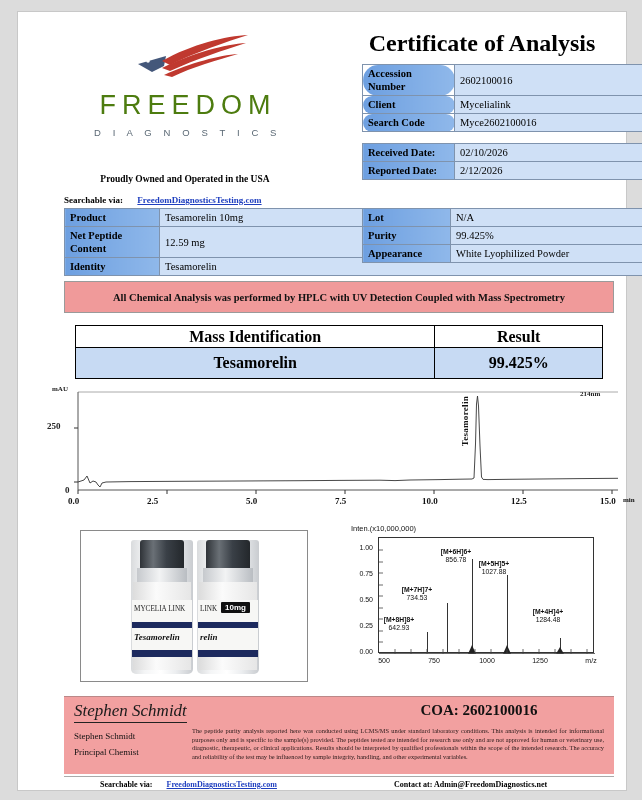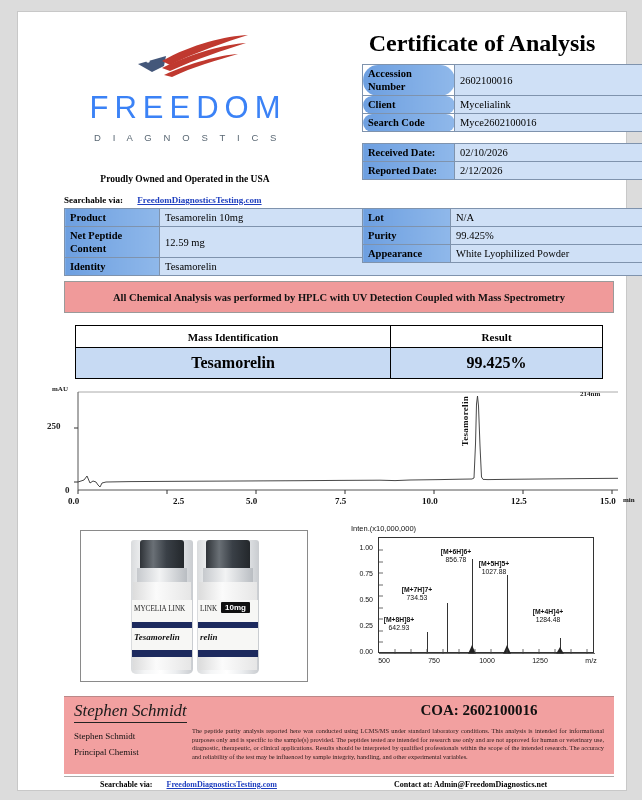--- a/index.html
+++ b/index.html
@@ -20,22 +20,22 @@
 
   
   .header { position: relative; height: 150px; }
   .logo-block {
     position: absolute; left: 42px; top: 22px;
     width: 250px; text-align: center;
   }
   .logo-mark { position: relative; height: 58px; width: 210px; margin: 0 auto; }
   .logo-word {
     font-family: "Liberation Sans", sans-serif;
-    font-size: 31px; letter-spacing: 6px;
-    color: #3b82f6; font-weight: 400;
+    font-size: 27px; letter-spacing: 6px;
+    color: #4d7c0f; font-weight: 400;
     margin-top: -2px; text-indent: 6px;
   }
   .logo-sub {
     font-family: "Liberation Sans", sans-serif;
     font-size: 9.5px; letter-spacing: 4.6px;
     color: #5a6874; margin-top: 6px; text-indent: 5px;
   }
 
   .coa-title {
     position: absolute; left: 330px; top: 18px; width: 268px;
@@ -93,21 +93,21 @@
     font-size: 10.5px; font-weight: bold; color: #111;
   }
 
   
   .tbl-mass {
     position: absolute; left: 57px; top: 313px; width: 528px;
     border-collapse: collapse;
   }
   .tbl-mass td { border: 1px solid #000; text-align: center; }
   .tbl-mass td.hdr {
-    background: #fff; font-size: 11px; font-weight: bold; height: 22px; text-align: center;
+    background: #fff; font-size: 16px; font-weight: bold; height: 22px; text-align: center;
   }
   .tbl-mass td.val {
     background: #c7daf3; font-size: 16px; font-weight: bold; height: 31px;
   }
 
   
   .chrom {
     position: absolute; left: 22px; top: 372px;
     width: 600px; height: 128px;
   }
@@ -398,21 +398,21 @@
                L90 97.6 L140 97.3 L200 97.0 L260 96.7 L300 96.4 L340 96.2 L355 96.6
                L370 96.0 L400 95.6 L420 95.2 L432 95.0
                L434 94 L435.5 60 L436.5 20 L437.5 12 L438.5 22 L440 62 L441.5 93 L443 95.4
                L448 95.6 L470 95.3 L500 95.0 L540 94.6 L578 94.3" fill="none" stroke="#333" stroke-width="0.9"></path>
     </svg>
 
     <div class="peak-name">Tesamorelin</div>
 
     <div class="xtickrow">
       <span style="left:28px">0.0</span>
-      <span style="left:133px">2.5</span>
+      <span style="left:107px">2.5</span>
       <span style="left:206px">5.0</span>
       <span style="left:295px">7.5</span>
       <span style="left:382px">10.0</span>
       <span style="left:471px">12.5</span>
       <span style="left:560px">15.0</span>
       <span style="left:583px;font-size:7px">min</span>
     </div>
   </div>
 
   <div class="photo">

